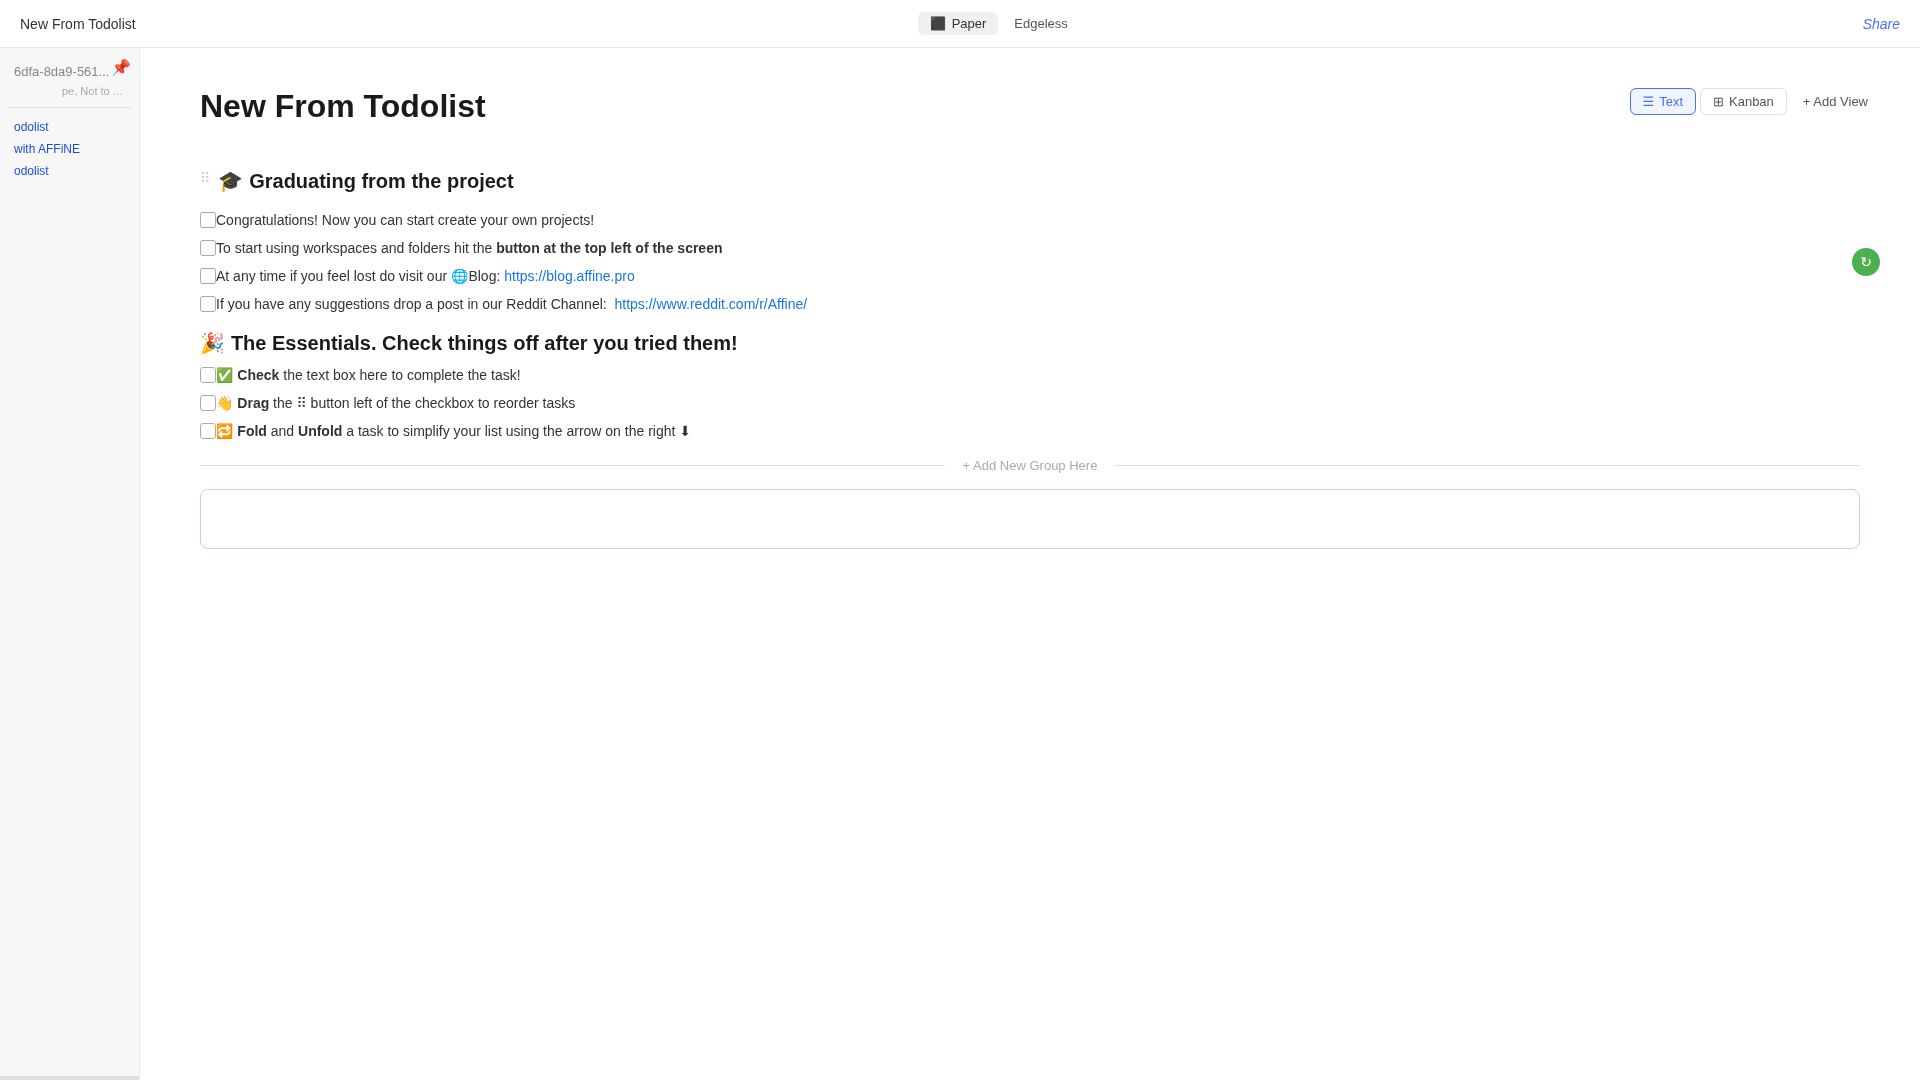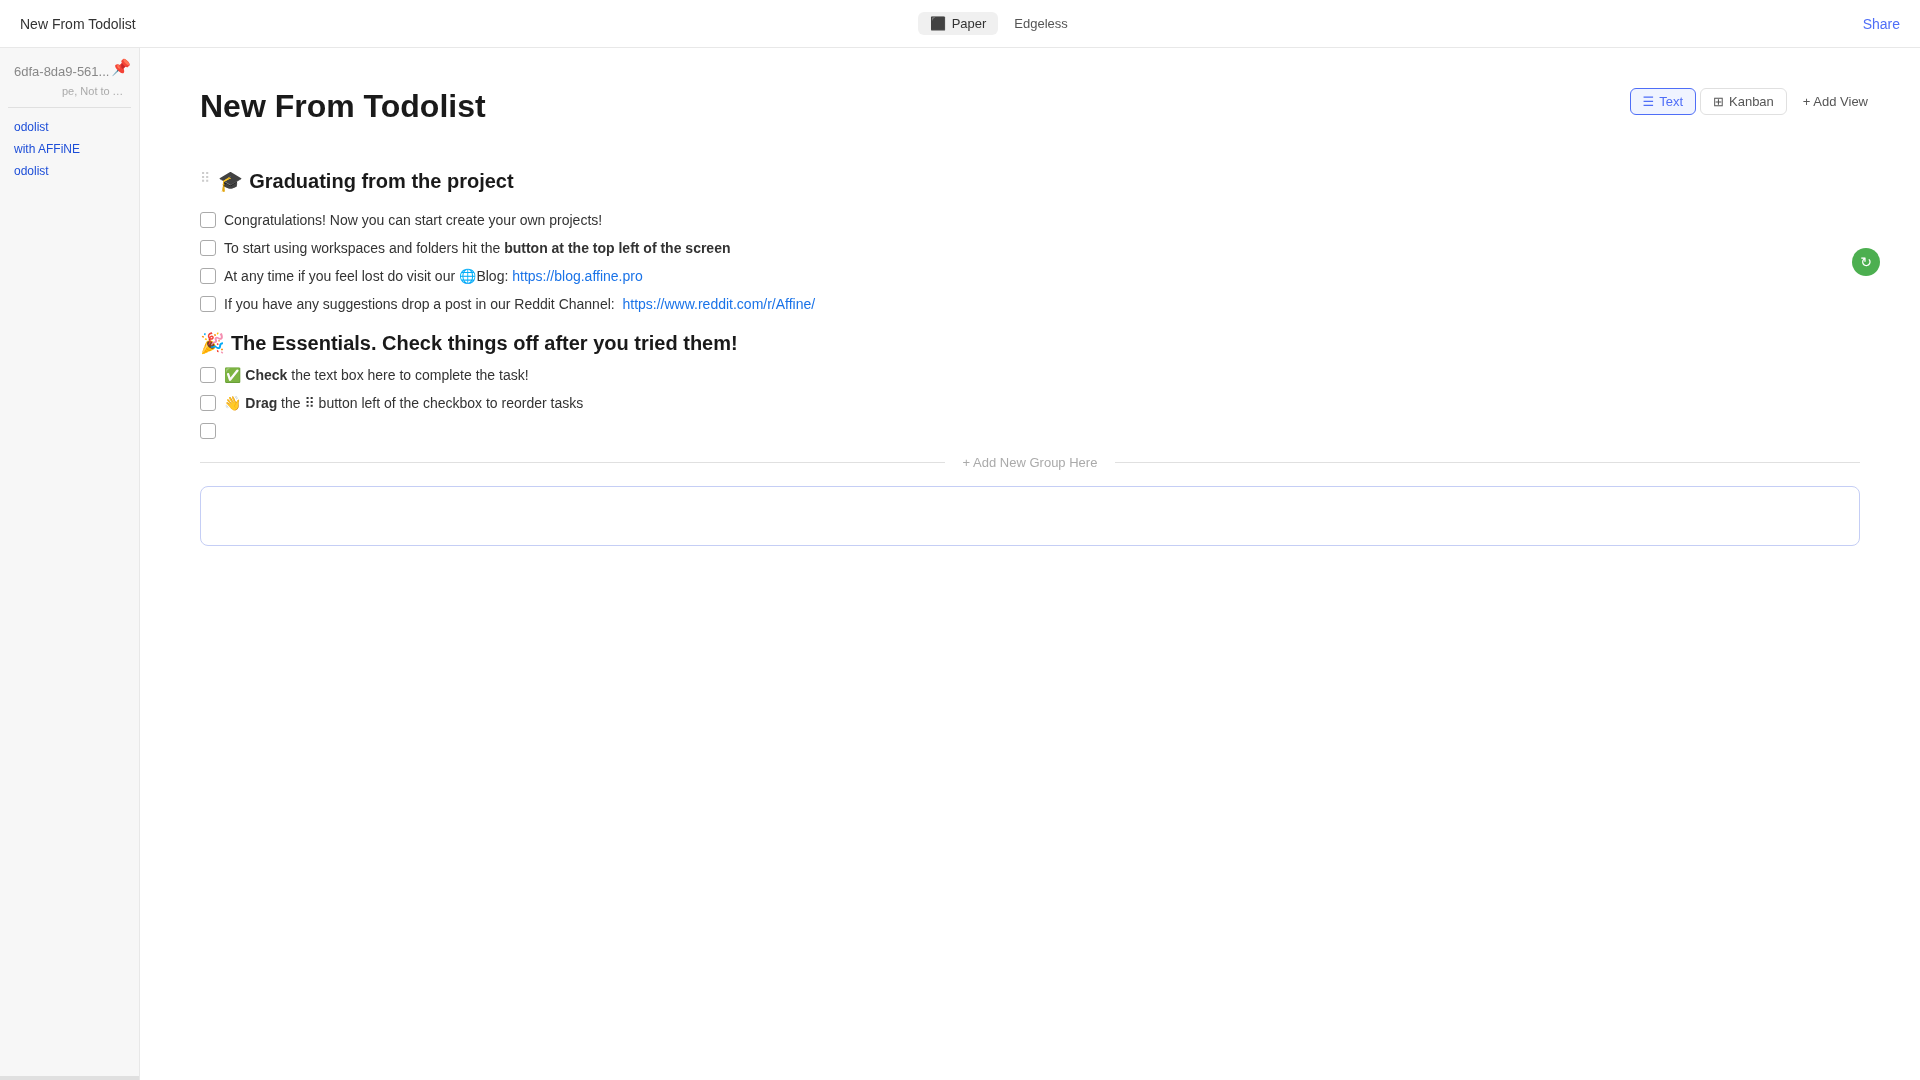--- a/index.html
+++ b/index.html
@@ -16,21 +16,21 @@
       padding: 0 20px;
       flex-shrink: 0;
     }
     .topbar-title { font-size: 14px; color: #333; font-weight: 500; }
     .topbar-center { display: flex; align-items: center; gap: 4px; }
     .tab-btn {
       display: flex; align-items: center; gap: 5px;
       padding: 4px 12px; border-radius: 6px; font-size: 13px; cursor: pointer; border: none; background: transparent; color: #555;
     }
     .tab-btn.active { background: #f0f0f0; color: #333; }
-    .share-btn { font-size: 14px; color: #4f6ef7; cursor: pointer; background: none; border: none; font-weight: 500; }
+    .share-btn { font-size: 14px; color: #4f6ef7; cursor: pointer; background: none; border: none; font-weight: 500; font-style: italic; }
 
     
     .main-layout { display: flex; flex: 1; overflow: hidden; }
 
     
     .sidebar {
       width: 140px;
       background: #f7f7f7;
       border-right: 1px solid #e8e8e8;
       padding: 12px 8px;
@@ -86,21 +86,21 @@
       margin: 16px 0 10px 0;
       display: flex;
       align-items: center;
       gap: 6px;
     }
 
     
     .todo-item {
       display: flex;
       align-items: flex-start;
-      gap: 8px;
+      gap: 0;
       margin: 7px 0;
       font-size: 14px;
       color: #333;
       line-height: 1.5;
     }
     .todo-item .checkbox {
       width: 16px; height: 16px; border: 1.5px solid #aaa; border-radius: 3px; flex-shrink: 0; margin-top: 2px; cursor: pointer; background: #fff;
     }
     .todo-text a { color: #1a73e8; text-decoration: none; }
     .bold { font-weight: 700; }
@@ -232,20 +232,21 @@
         <span class="todo-text">✅ <span class="bold">Check</span> the text box here to complete the task!</span>
       </div>
 
       <div class="todo-item">
         <div class="checkbox"></div>
         <span class="todo-text">👋 <span class="bold">Drag</span> the ⠿ button left of the checkbox to reorder tasks</span>
       </div>
 
       <div class="todo-item">
         <div class="checkbox"></div>
+        <span class="todo-text">🔁 <span class="bold">Fold</span> and <span class="bold">Unfold</span> a task to simplify your list using the arrow on the right ⬇</span>
       </div>
     </div>
 
 
     <div class="add-group-row">
       <div class="add-group-line"></div>
       <button class="add-group-btn">+ Add New Group Here</button>
       <div class="add-group-line"></div>
     </div>
 

